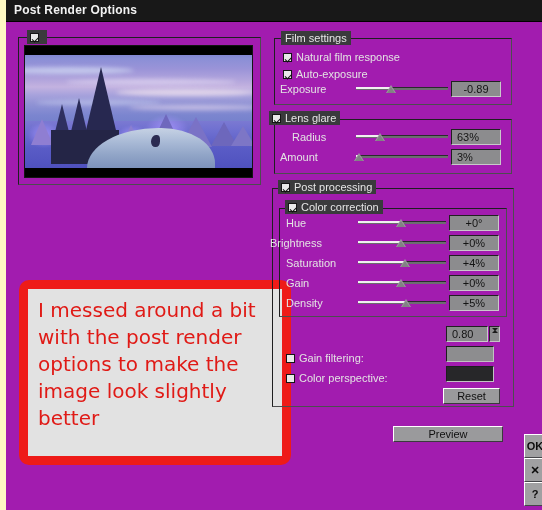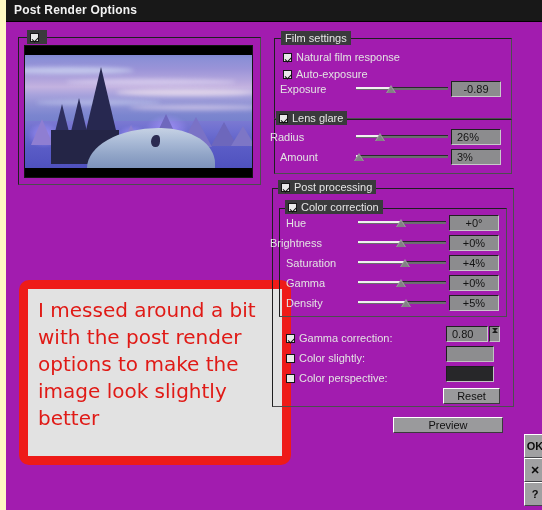--- a/index.html
+++ b/index.html
@@ -302,21 +302,21 @@
     <div style="position:absolute; left:126px; bottom:30px; width:9px; height:12px;
                 background:#2b2b52; border-radius:60% 40% 50% 50%;"></div>
   </div>
 
   <div id="annot" style="background: rgb(238, 27, 24);">
     <div class="inner">
       <div class="txt" style="color: rgb(224, 26, 22);">I messed around a bit with the post render options to make the image look slightly better</div>
     </div>
   </div>
 
-  <div class="group" style="left:268px; top:38px; width:238px; height:81px;">
+  <div class="group" style="left:268px; top:38px; width:238px; height:67px;">
     <div class="group-title" style="left:6px;">Film settings</div>
   </div>
 
   <div style="position:absolute; left:277px; top:47px;">
     <span class="cb checked"></span><span class="lbl" style="position:static; display:inline;">Natural film response</span>
   </div>
 
   <div style="position:absolute; left:277px; top:64px;">
     <span class="cb checked"></span><span class="lbl" style="position:static; display:inline;">Auto-exposure</span>
   </div>
@@ -324,31 +324,31 @@
   <div class="lbl" style="left:274px; top:82px;">Exposure</div>
   <div class="slider" style="left:350px; top:82px; width:92px;">
     <div class="track" style="width:92px;"></div>
     <div class="fill" id="fill-exposure" style="width: 35px;"></div>
     <div class="thumb" id="thumb-exposure" style="left: 35px;"></div>
   </div>
   <div class="valbox" style="left:445px; top:81px; width:50px;">-0.89</div>
 
   <div class="group" style="left:268px; top:119px; width:238px; height:55px;">
   </div>
-  <div class="group-title with-cb" style="position:absolute; left:270px; top:111px;">
+  <div class="group-title with-cb" style="position:absolute; left:263px; top:111px;">
     <span class="cb checked"></span><span>Lens glare</span>
   </div>
 
-  <div class="lbl" style="left:264px; top:130px;">Radius</div>
+  <div class="lbl" style="left:286px; top:130px;">Radius</div>
   <div class="slider" style="left:350px; top:130px; width:92px;">
     <div class="track" style="width:92px;"></div>
     <div class="fill" id="fill-radius" style="width: 24px;"></div>
     <div class="thumb" id="thumb-radius" style="left: 24px;"></div>
   </div>
-  <div class="valbox" style="left:445px; top:129px; width:50px; text-align:left; padding-left:5px;">26%</div>
+  <div class="valbox" style="left:445px; top:129px; width:50px; text-align:left; padding-left:5px;">63%</div>
 
   <div class="lbl" style="left:274px; top:150px;">Amount</div>
   <div class="slider" style="left:350px; top:150px; width:92px;">
     <div class="track" style="width:92px;"></div>
     <div class="fill" id="fill-amount" style="width: 3px;"></div>
     <div class="thumb" id="thumb-amount" style="left: 3px;"></div>
   </div>
   <div class="valbox" style="left:445px; top:149px; width:50px; text-align:left; padding-left:5px;">3%</div>
 
   <div class="group" style="left:266px; top:188px; width:242px; height:219px;">
@@ -378,56 +378,53 @@
         <div class="thumb" style="left: 43px;"></div>
       </div>
       <div class="valbox" style="left: 443px; top: 235px; width: 50px;">+0%</div>
       <div class="lbl" style="left: 280px; top: 256px;">Saturation</div>
       <div class="slider" style="left: 352px; top: 256px; width: 88px;">
         <div class="track" style="width: 88px;"></div>
         <div class="fill" style="width: 47px;"></div>
         <div class="thumb" style="left: 47px;"></div>
       </div>
       <div class="valbox" style="left: 443px; top: 255px; width: 50px;">+4%</div>
-      <div class="lbl" style="left: 280px; top: 276px;">Gamma</div>
+      <div class="lbl" style="left: 280px; top: 276px;">Gain</div>
       <div class="slider" style="left: 352px; top: 276px; width: 88px;">
         <div class="track" style="width: 88px;"></div>
         <div class="fill" style="width: 43px;"></div>
         <div class="thumb" style="left: 43px;"></div>
       </div>
       <div class="valbox" style="left: 443px; top: 275px; width: 50px;">+0%</div>
       <div class="lbl" style="left: 280px; top: 296px;">Density</div>
       <div class="slider" style="left: 352px; top: 296px; width: 88px;">
         <div class="track" style="width: 88px;"></div>
         <div class="fill" style="width: 48px;"></div>
         <div class="thumb" style="left: 48px;"></div>
       </div>
       <div class="valbox" style="left: 443px; top: 295px; width: 50px;">+5%</div>
     </div>
 
-  <div style="position:absolute; left:280px; top:328px;">
-    <span class="cb checked"></span><span class="lbl" style="position:static; display:inline;">Gamma correction:</span>
-  </div>
   <div class="valbox" style="left:440px; top:326px; width:42px; text-align:left; padding-left:5px;">0.80</div>
   <div class="spin" style="left:483px; top:326px; height:16px;">
     <div class="up"></div>
     <div class="dn"></div>
   </div>
 
   <div style="position:absolute; left:280px; top:348px;">
-    <span class="cb"></span><span class="lbl" style="position:static; display:inline;">Color slightly:</span>
+    <span class="cb"></span><span class="lbl" style="position:static; display:inline;">Gain filtering:</span>
   </div>
   <div class="swatch" id="sw-filtering" style="left: 440px; top: 346px; width: 48px; height: 16px; background: rgb(141, 141, 143);"></div>
 
   <div style="position:absolute; left:280px; top:368px;">
     <span class="cb"></span><span class="lbl" style="position:static; display:inline;">Color perspective:</span>
   </div>
   <div class="swatch" id="sw-perspective" style="left: 440px; top: 366px; width: 48px; height: 16px; background: rgb(39, 39, 41);"></div>
 
   <div class="btn" style="left:437px; top:388px; width:57px; height:16px; line-height:15px;">Reset</div>
 
-  <div class="btn" style="left:387px; top:417px; width:110px; height:16px; line-height:15px;">Preview</div>
+  <div class="btn" style="left:387px; top:426px; width:110px; height:16px; line-height:15px;">Preview</div>
 
   <div class="edgebtn" style="left:518px; top:434px; height:24px; line-height:23px;">OK</div>
   <div class="edgebtn" style="left:518px; top:458px; height:24px; line-height:23px;">✕</div>
   <div class="edgebtn" style="left:518px; top:482px; height:24px; line-height:23px;">?</div>
 
 </div>
 
 </body></html>

